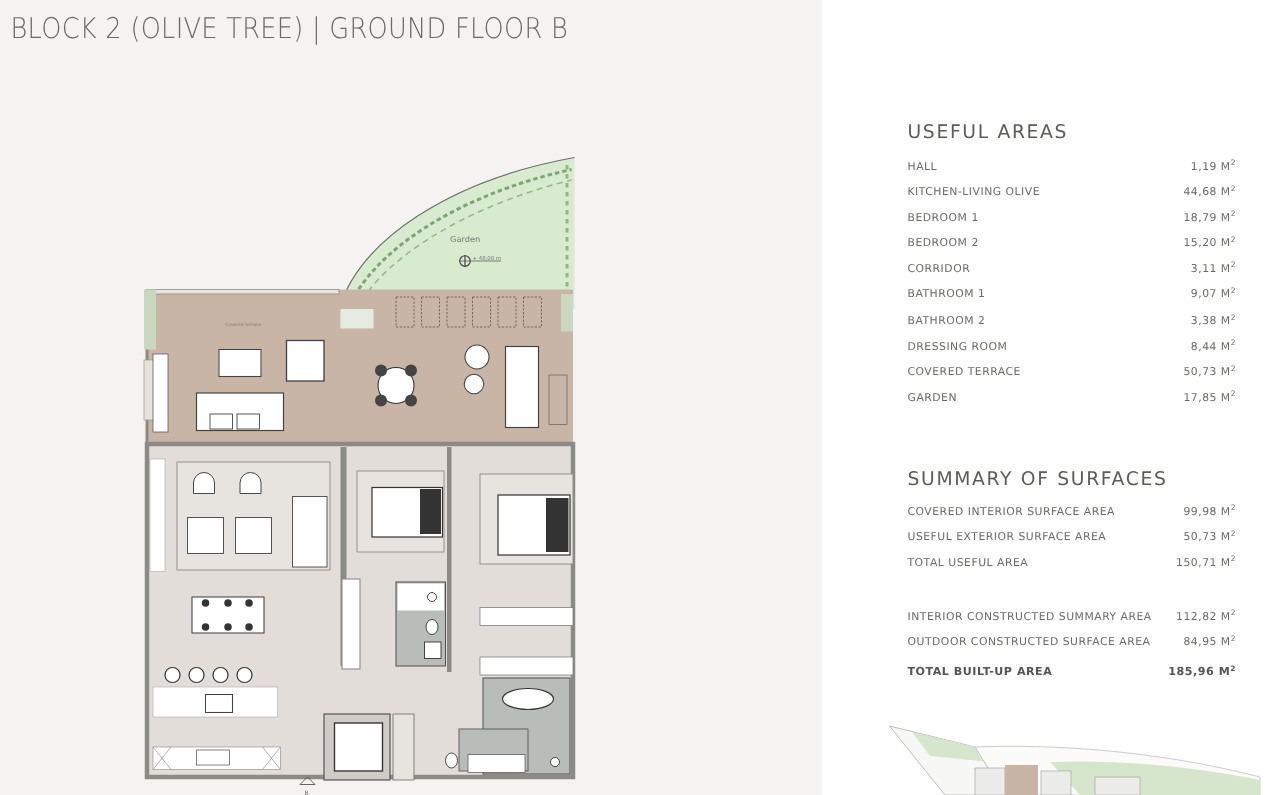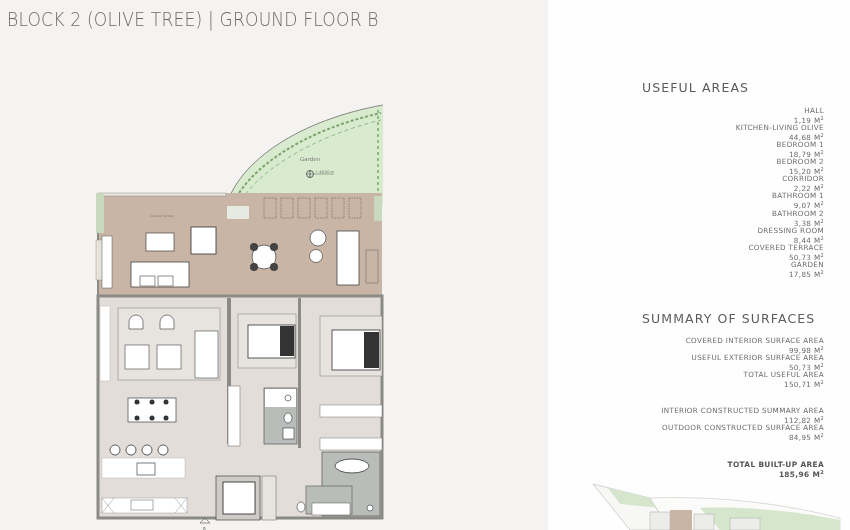--- a/index.html
+++ b/index.html
@@ -13,26 +13,26 @@
     position: absolute; left: 7px; top: 8px;
     font-family: "DejaVu Sans", sans-serif; font-weight: 300;
     font-size: 19px; letter-spacing: 0.2px; color: #6b6a66; white-space: nowrap;
     transform: scaleX(0.9); transform-origin: left center;
   }
 
   .plan { position: absolute; left: 0; top: 0; width: 548px; height: 530px; }
 
   .section-title {
     position: absolute; left: 605px; font-size: 12.5px; letter-spacing: 1.1px;
-    color: #5d5c58; font-weight: normal; margin-left: 37px;
+    color: #5d5c58; font-weight: normal;
   }
   .table { position: absolute; left: 605px; width: 219px; }
   .row {
-    display: flex; justify-content: space-between; align-items: flex-end;
-    height: 17.1px; font-size: 7.2px; letter-spacing: 0.35px; color: #6a6a66; flex-direction: column;
+    display: flex; justify-content: space-between; align-items: flex-start;
+    height: 17.1px; font-size: 7.2px; letter-spacing: 0.35px; color: #6a6a66;
   }
   .row .val { color: #6a6a66; }
   .row.bold { font-weight: bold; color: #555; font-size: 7.4px; }
   .row.bold .val { color: #555; }
   sup { font-size: 5px; vertical-align: 3px; }
 
   .site-map { position: absolute; left: 590px; top: 478px; width: 260px; height: 52px; }
 </style>
 </head>
 <body>
@@ -178,21 +178,21 @@
   <div class="row">
       <span>BEDROOM 1</span>
       <span class="val"><span>18,79</span> <span>M</span><sup>2</sup></span>
     </div>
   <div class="row">
       <span>BEDROOM 2</span>
       <span class="val"><span>15,20</span> <span>M</span><sup>2</sup></span>
     </div>
   <div class="row">
       <span>CORRIDOR</span>
-      <span class="val"><span>2,22</span> <span>M</span><sup>2</sup></span>
+      <span class="val"><span>3,11</span> <span>M</span><sup>2</sup></span>
     </div>
   <div class="row">
       <span>BATHROOM 1</span>
       <span class="val"><span>9,07</span> <span>M</span><sup>2</sup></span>
     </div>
   <div class="row">
       <span>BATHROOM 2</span>
       <span class="val"><span>3,38</span> <span>M</span><sup>2</sup></span>
     </div>
   <div class="row">
@@ -226,21 +226,21 @@
 </div>
 <div class="table" style="top:406px;">
   <div class="row">
       <span>INTERIOR CONSTRUCTED SUMMARY AREA</span>
       <span class="val"><span>112,82</span> <span>M</span><sup>2</sup></span>
     </div>
   <div class="row">
       <span>OUTDOOR CONSTRUCTED SURFACE AREA</span>
       <span class="val"><span>84,95</span> <span>M</span><sup>2</sup></span>
     </div>
-  <div class="row bold" style="margin-top:20px;">
+  <div class="row bold" style="margin-top:3px;">
       <span>TOTAL BUILT-UP AREA</span>
       <span class="val"><span>185,96</span> <span>M</span><sup>2</sup></span>
     </div>
 </div>
 
 <svg class="site-map" viewBox="0 0 260 52" xmlns="http://www.w3.org/2000/svg">
   <path d="M3 6 L 60 20 L 80 52 L 40 52 Z" fill="#f7f7f5" stroke="#aaa" stroke-width="0.5"></path>
   <path d="M18 10 L 60 20 L 70 30 L 30 26 Z" fill="#d6e6cd"></path>
   <path d="M60 20 C 110 18, 180 22, 250 40 L 250 52 L 80 52 Z" fill="#fbfbfa" stroke="#bbb" stroke-width="0.5"></path>
   <path d="M110 30 C 160 28, 210 34, 250 42 L 250 52 L 130 52 Z" fill="#d6e6cd"></path>

